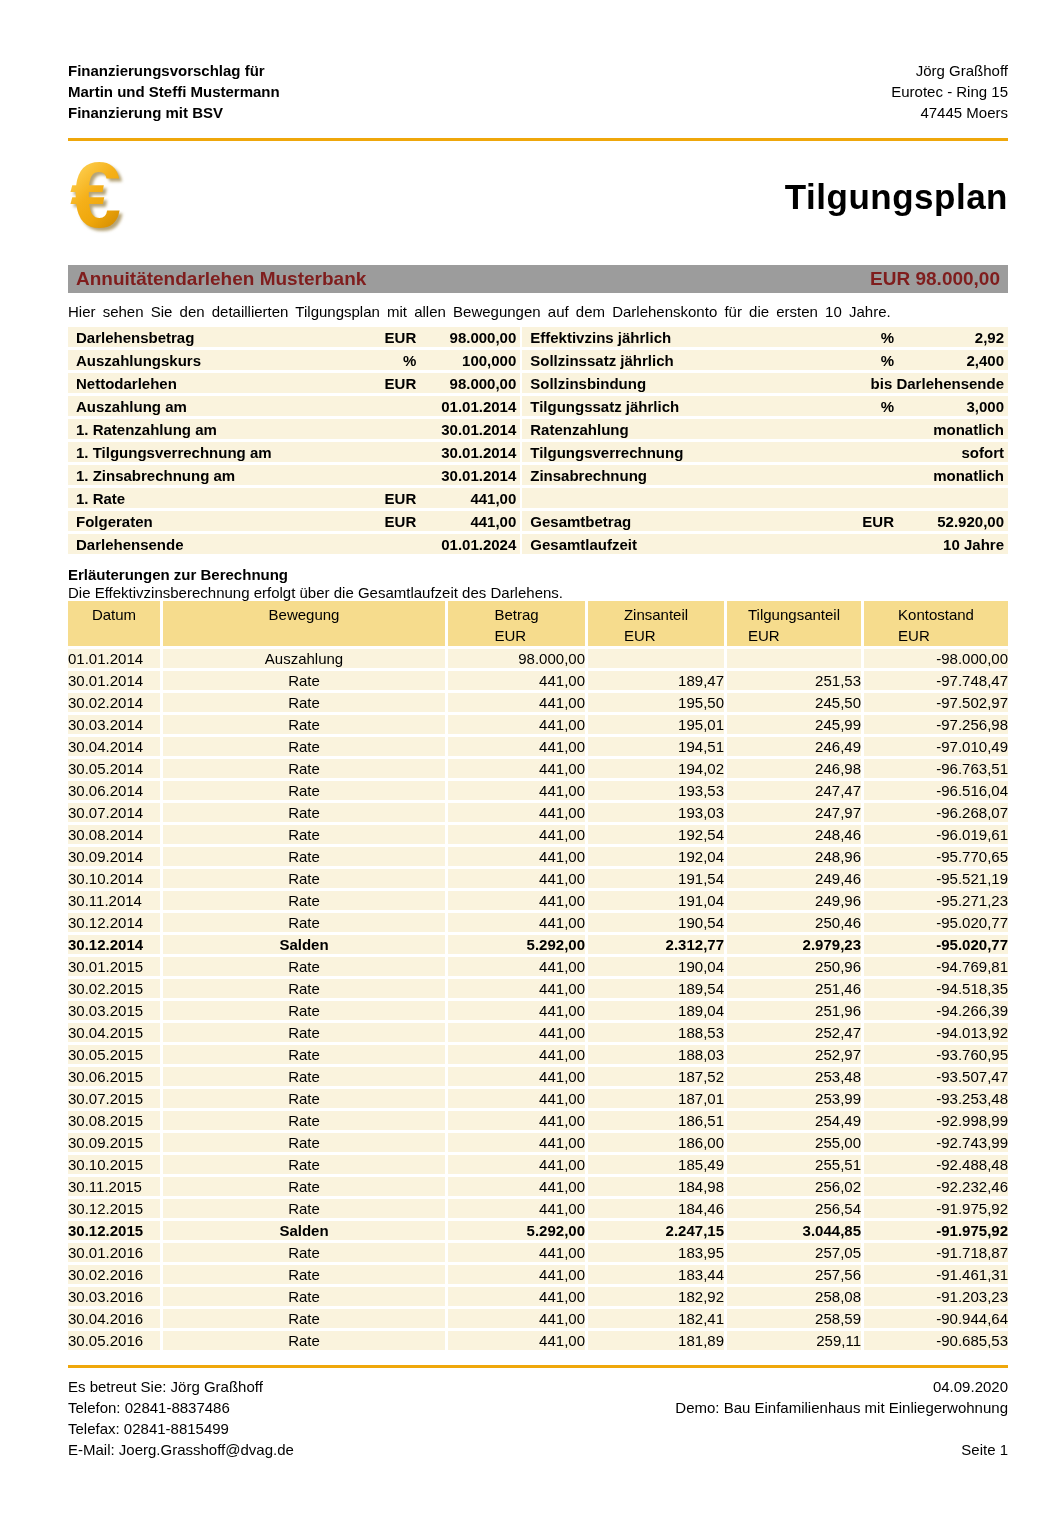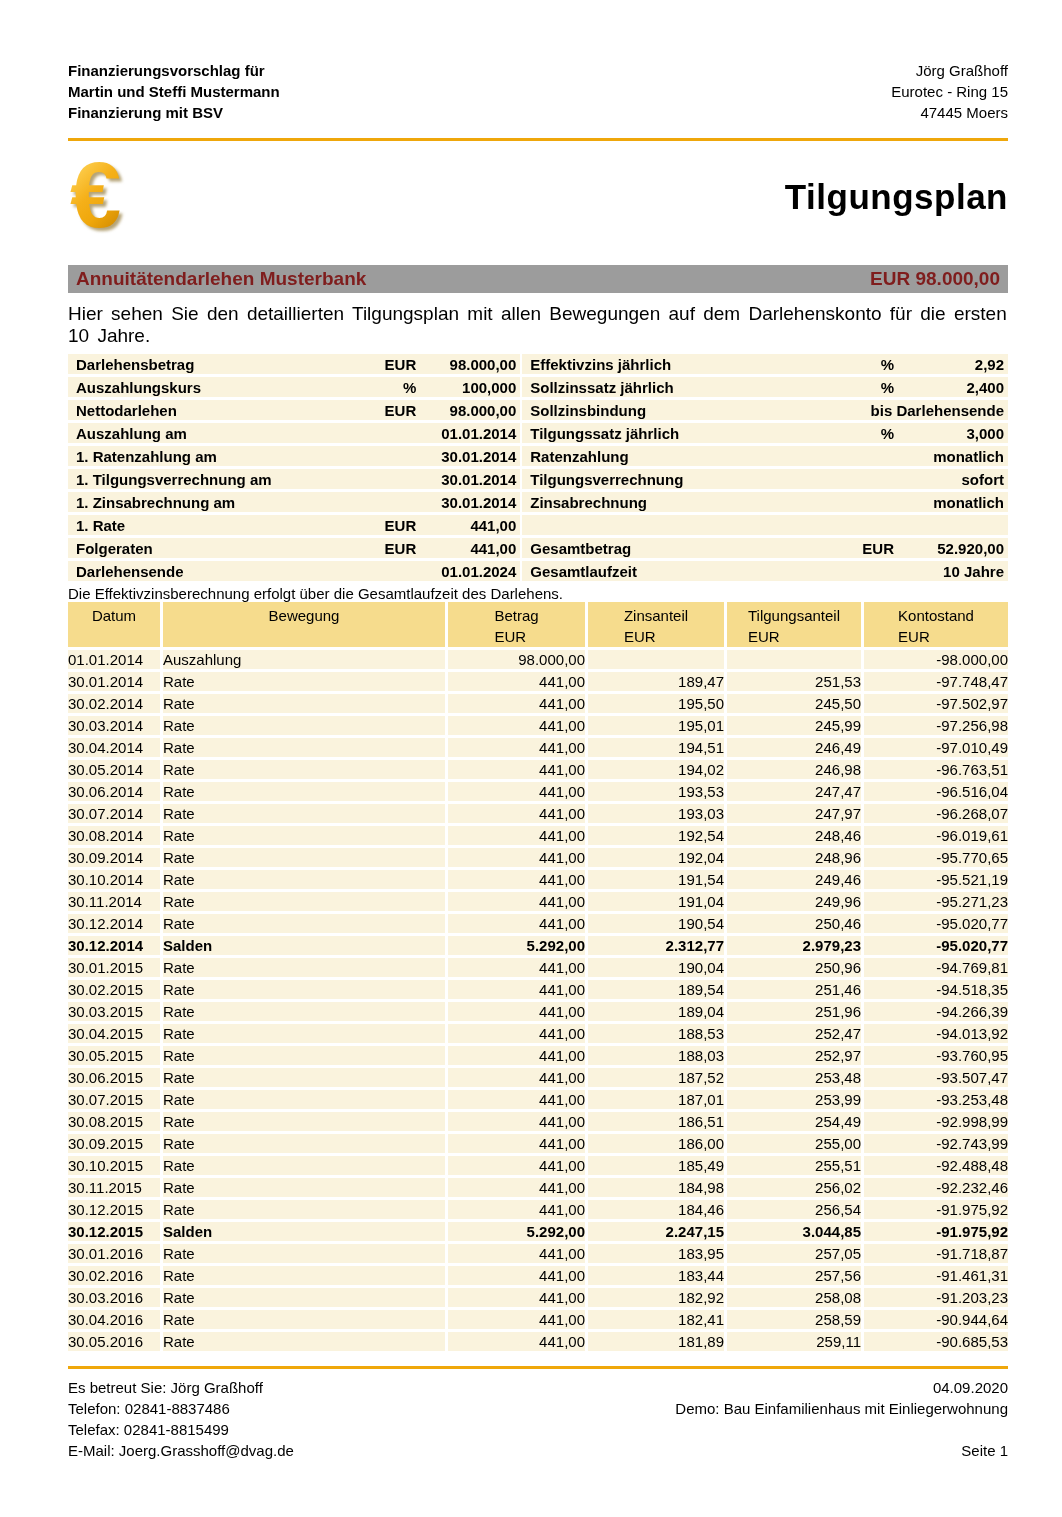--- a/index.html
+++ b/index.html
@@ -20,21 +20,21 @@
   .euro-logo { font-size:92px; line-height:92px; font-weight:bold; margin-left:2px;
     background:linear-gradient(135deg,#FFD75E 10%,#F5B019 45%,#EFA70B 65%,#C98300 95%);
     -webkit-background-clip:text; background-clip:text; color:transparent;
     filter:drop-shadow(3px 3px 1.5px rgba(120,90,10,0.55)); }
   .doc-title { font-size:35px; font-weight:bold; margin-top:28px; letter-spacing:0.5px; }
 
   
   .banner { margin-top:16px; height:28px; background:#9C9C9C; color:#7f1d1d; font-weight:bold; font-size:19px;
     display:flex; justify-content:space-between; align-items:center; padding:0 8px; }
 
-  .intro { margin-top:10px; font-size:19px; word-spacing:3px; }
+  .intro { margin-top:10px; font-size:15px; word-spacing:3px; }
 
   
   .summary { display:flex; margin-top:7px;font-weight:bold; }
   .sumcol { width:460px; }
   .sumcol.right { width:494px; margin-left:2px; }
   .srow { display:flex; align-items:center; height:20px; margin-bottom:3px; background:#FAF3DD;
     font-size:15px; padding:0 4px 0 8px; }
   .srow .slabel { flex:1; white-space:nowrap; }
   .srow .sunit { flex:0 0 auto; min-width:60px; text-align:right; white-space:nowrap; }
   .srow .sval { flex:0 0 auto; min-width:100px; text-align:right; white-space:nowrap; }
@@ -45,21 +45,21 @@
   .expl-text { margin-top:1px; font-size:15px; }
 
   
   table.amort { border-collapse:separate; border-spacing:0; width:940px; table-layout:fixed; font-size:15px; }
   table.amort th, table.amort td { border-right:3px solid #fff; border-bottom:3px solid #fff; overflow:hidden; white-space:nowrap; }
   table.amort th:last-child, table.amort td:last-child { border-right:none; }
   table.amort th { background:#F6DC8D; height:48px; vertical-align:top; text-align:center; font-weight:normal; padding-top:3px; }
   table.amort th .hblock { display:inline-block; text-align:left; line-height:21px; }
   table.amort td { background:#FAF3DD; height:19px; padding:0; line-height:19px; }
   td.c-date { padding-left:8px; }
-  td.c-move { padding-left:10px; }
+  td.c-move { padding-left:10px;text-align:center; }
   td.num { text-align:right; padding-right:8px; }
   td.c-balance { padding-right:10px; }
   tr.bold td { font-weight:bold; }
 
   
   .footer-rule { height:3px; background:#EFA70B; margin-top:12px; }
   .footer { display:flex; justify-content:space-between; margin-top:8px; font-size:15px; line-height:21px; }
   .footer .f-line { min-height:21px; }
   .f-right { text-align:right; }
 </style>
@@ -214,20 +214,21 @@
   </div>
 
   <div class="srow">
     <span class="slabel">Gesamtlaufzeit</span>
     <span class="sunit"></span>
     <span class="sval">10 Jahre</span>
   </div>
 </div>
     </div>
 
+    <div class="expl-head">Erläuterungen zur Berechnung</div>
     <div class="expl-text">Die Effektivzinsberechnung erfolgt über die Gesamtlaufzeit des Darlehens.</div>
 
     <table class="amort">
       <colgroup>
         <col style="width:95px">
           <col style="width:285px">
           <col style="width:140px">
         <col style="width:139px">
           <col style="width:137px">
           <col style="width:144px">

